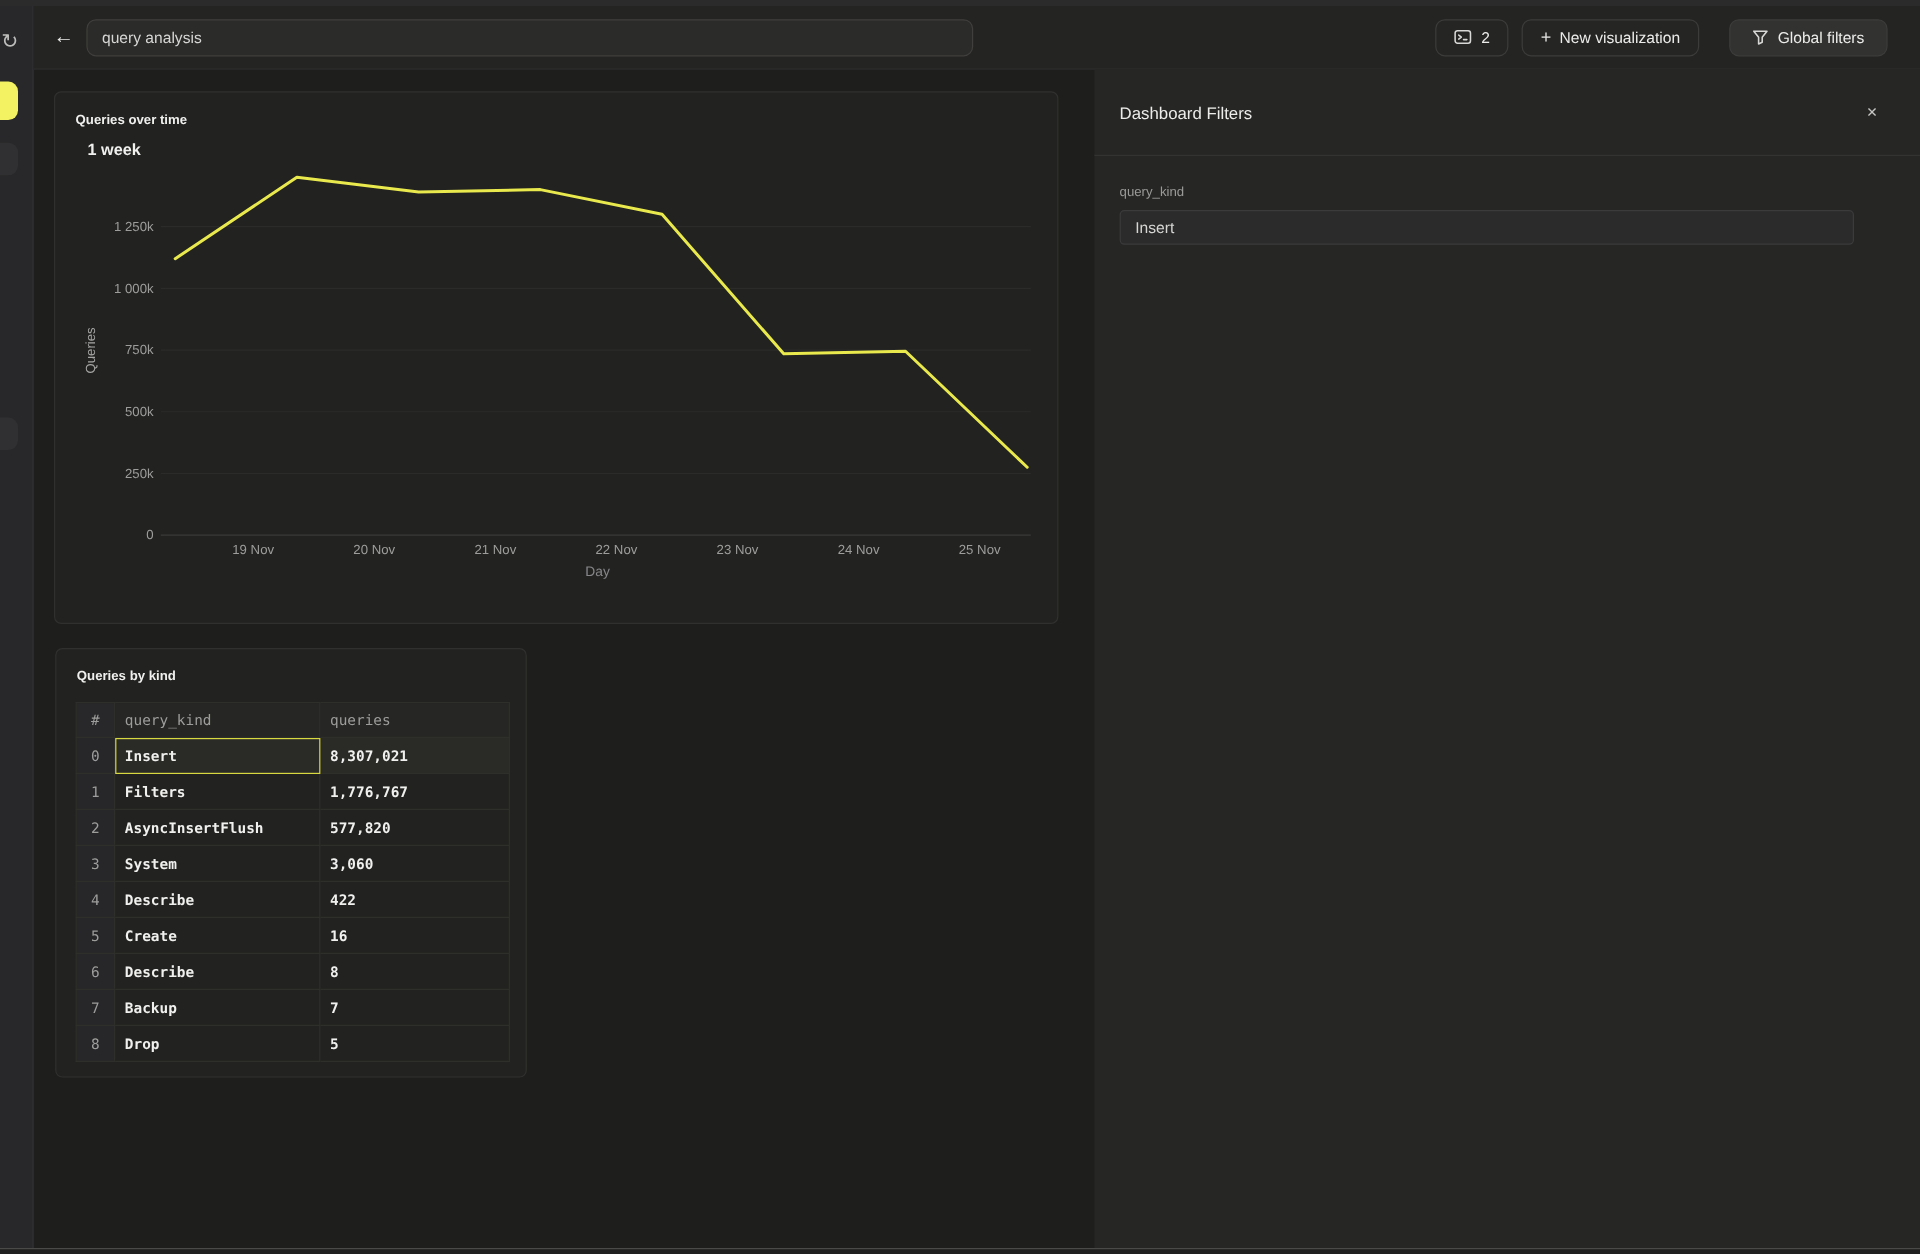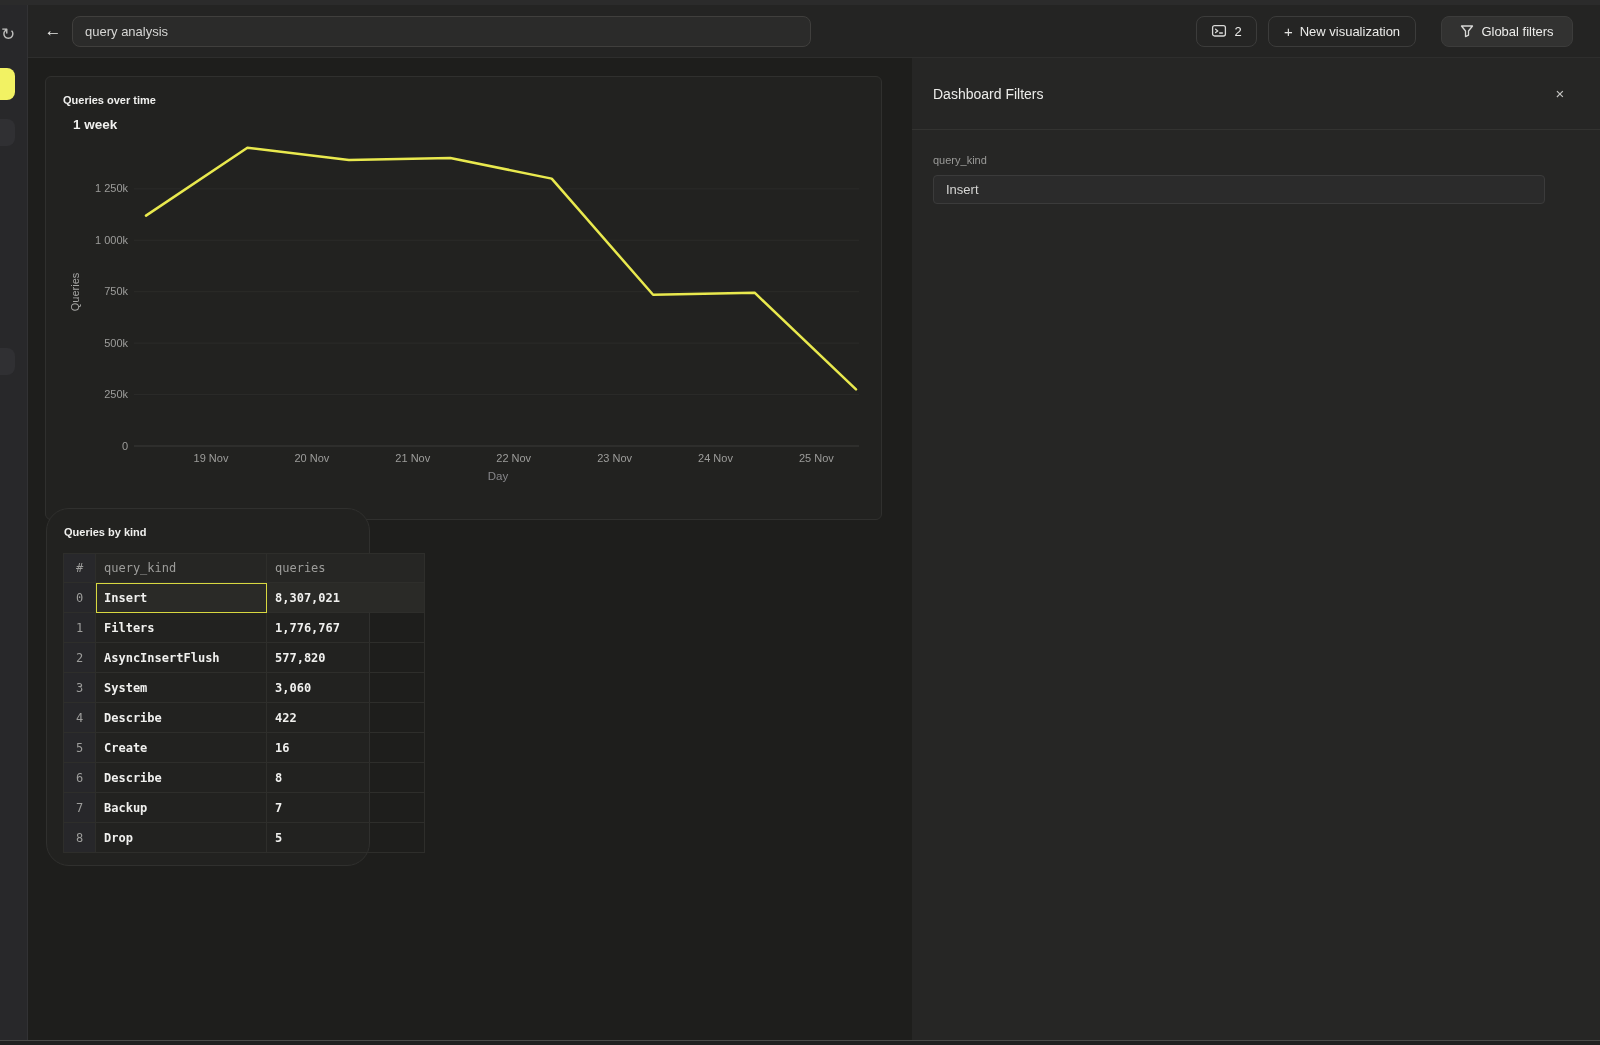--- a/index.html
+++ b/index.html
@@ -32,21 +32,21 @@
   .btn-global { width:132px; margin-left:25px; gap:7px; }
   .plus-glyph { font-size:15px; color:#e3e3e1; line-height:1; }
 
   
   .card { position:absolute; background:#222220; border:1px solid #30302e; border-radius:6px; }
   .chart-card { left:45px; top:76px; width:837px; height:444px; }
   .card-title { position:absolute; left:17px; top:17px; font-size:11px; font-weight:bold; color:#f0f0ee; }
   .card-subtitle { position:absolute; left:17px; top:40px; font-size:13.5px; font-weight:bold; color:#f0f0ee;margin-left:10px; }
   .chart-svg { position:absolute; left:0; top:0; }
 
-  .table-card { left:46px; top:508px; width:324px; height:358px;border-radius:23px; }
+  .table-card { left:46px; top:540px; width:393px; height:358px; }
   .tbl-wrap { position:absolute; left:16px; top:44px; }
   table.tbl { border-collapse:collapse; font-family:"DejaVu Sans Mono", monospace; font-size:12px; border:1px solid #34342f; }
   table.tbl th, table.tbl td { border:1px solid #2e2e2b; padding:0 8px; height:30px; white-space:nowrap; }
   table.tbl th { background:#262624; color:#9d9d9b; font-weight:normal; text-align:left; height:29px; }
   table.tbl th.idx-col { text-align:center; background:#28282b; }
   td.idx-cell { background:#27272a; color:#9d9d9b; text-align:center; width:32px; min-width:32px; }
   td.kind-cell { width:171px; min-width:171px; color:#f0f0ee; font-weight:bold; }
   td.val-cell { width:158px; min-width:158px; color:#f0f0ee; font-weight:bold;margin-left:34px; }
   tr.row-selected td.kind-cell, tr.row-selected td.val-cell { background:#2a2a27; }
   td.cell-selected { outline:1.5px solid #d8d840; outline-offset:-1.5px; }

